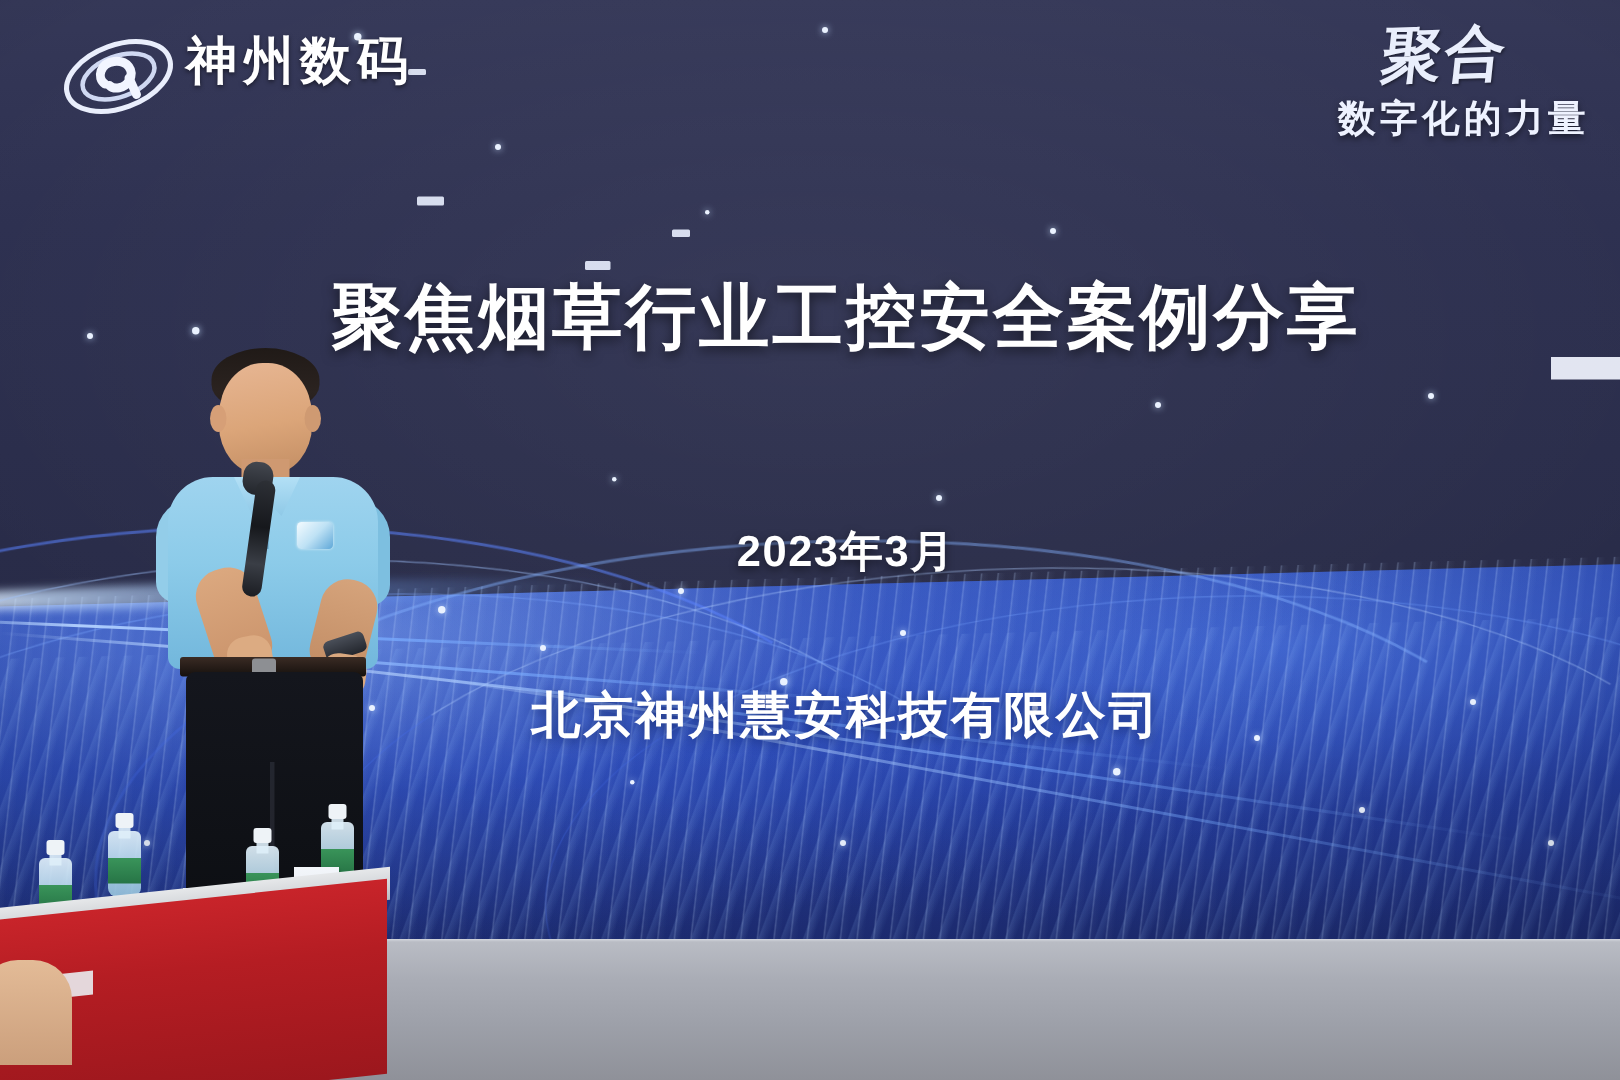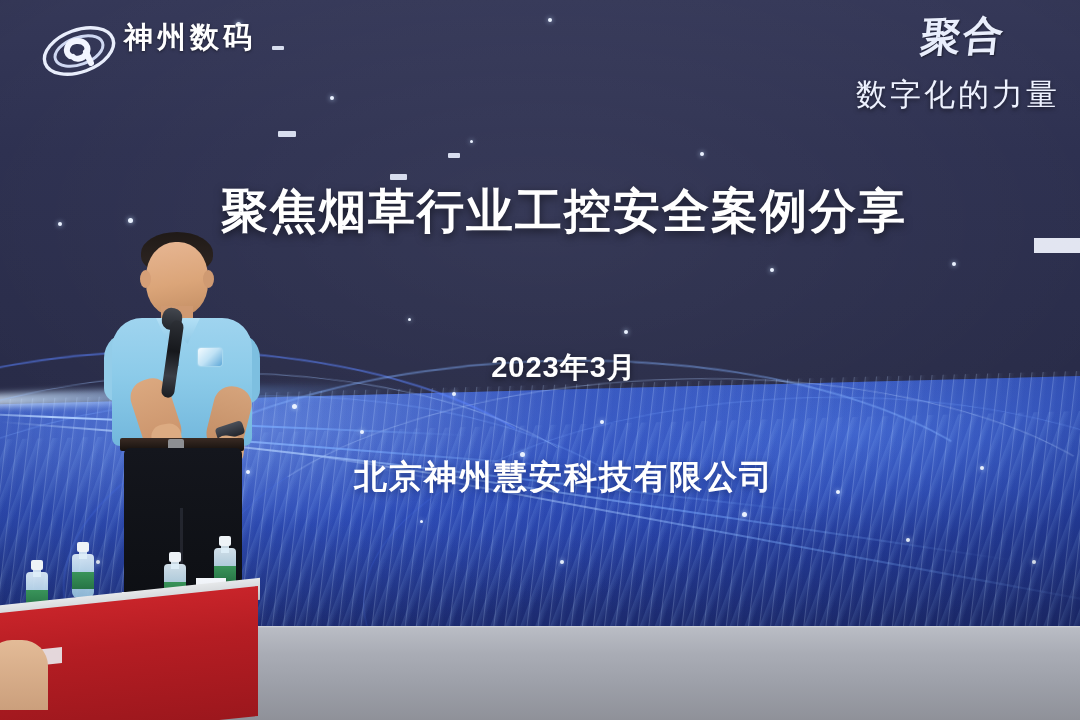--- a/index.html
+++ b/index.html
@@ -83,39 +83,39 @@
   }
 
   
   .dot{position:absolute;background:#eaf2ff;border-radius:50%;box-shadow:0 0 5px rgba(200,225,255,.9);}
   .dash{position:absolute;background:rgba(233,240,255,.9);border-radius:1px;}
 
   
   .logo{position:absolute;left:40px;top:20px;width:250px;height:68px;}
   .logo-mark{position:absolute;left:0;top:2px;width:78px;height:58px;}
   .logo-cn{
-    position:absolute;left:84px;top:-2px;color:#fff;font-size:29px;letter-spacing:4px;
+    position:absolute;left:84px;top:-2px;color:#fff;font-size:34px;letter-spacing:4px;
     font-weight:700;text-shadow:0 1px 3px rgba(0,0,0,.5);
   }
   .logo-en{
     position:absolute;left:84px;top:38px;color:#f0f4ff;font-size:21px;letter-spacing:.5px;
     font-family:"Liberation Serif","DejaVu Serif",serif;font-weight:700;
   }
 
   
   .cal{position:absolute;right:20px;top:18px;width:260px;height:100px;text-align:right;}
   .cal-main{
     color:#e9eefc;font-size:40px;font-weight:700;letter-spacing:2px;
     font-family:"Liberation Serif","DejaVu Serif",serif;
     transform:skewX(-8deg) rotate(-2deg);
     text-shadow:1px 1px 2px rgba(0,0,0,.45);
     padding-right:55px;line-height:1.0;
   }
   .cal-sub{
-    color:#eef2ff;font-size:31px;font-weight:400;letter-spacing:3px;margin-top:16px;
+    color:#eef2ff;font-size:25px;font-weight:700;letter-spacing:3px;margin-top:4px;
     text-shadow:0 2px 4px rgba(0,0,0,.5);
   }
 
   
   .slide-title{
     position:absolute;left:0;top:180px;width:1080px;text-align:center;
     color:#ffffff;font-size:47px;font-weight:700;letter-spacing:2px;
     text-shadow:0 3px 8px rgba(0,0,0,.55);
     padding-left:24px;
   }

